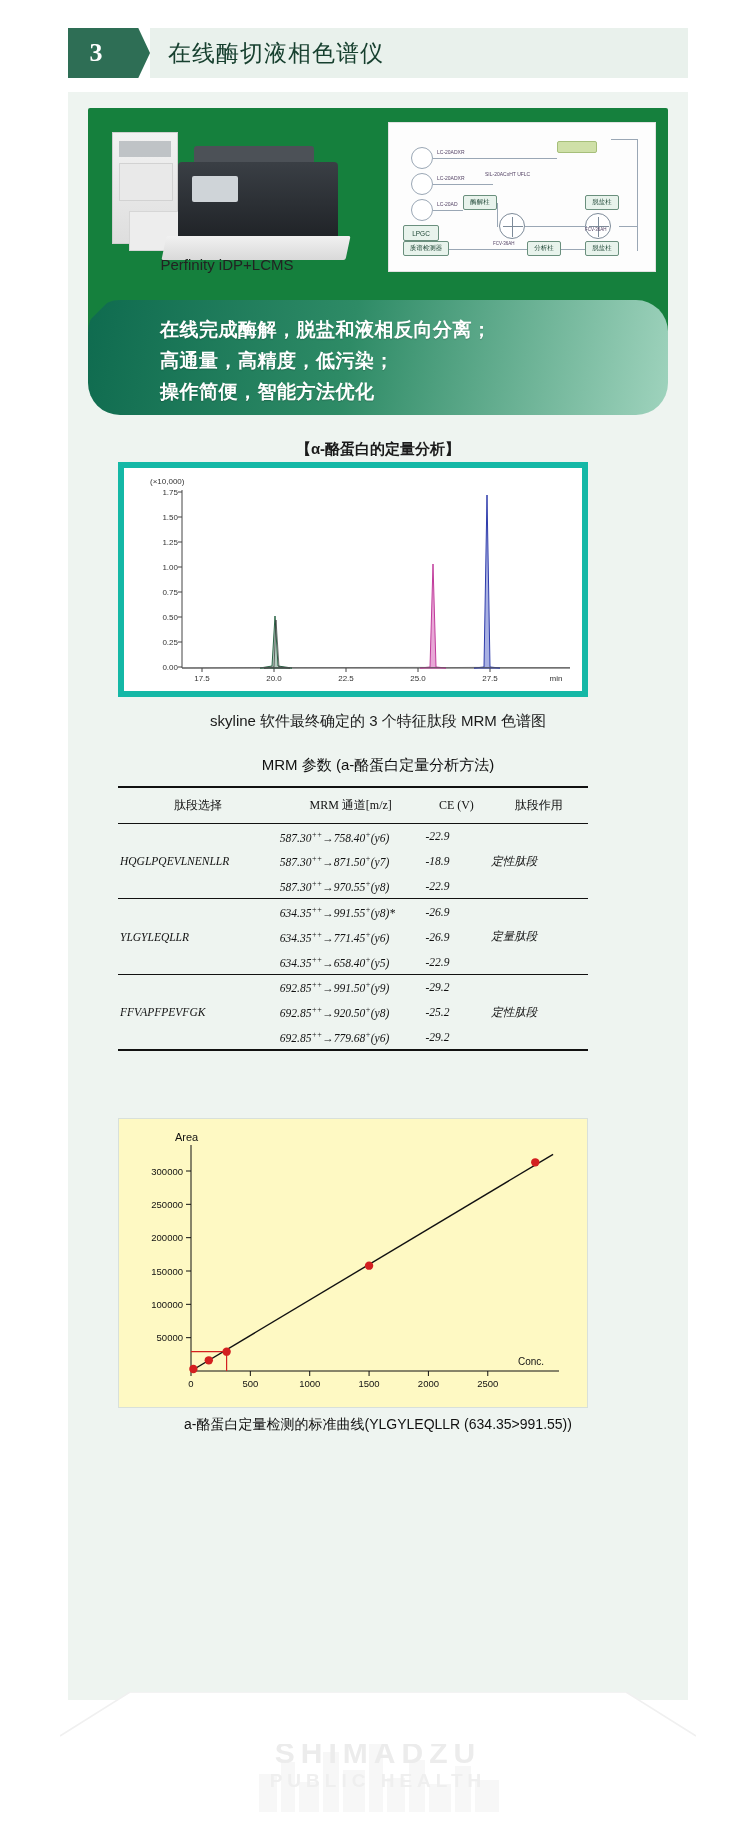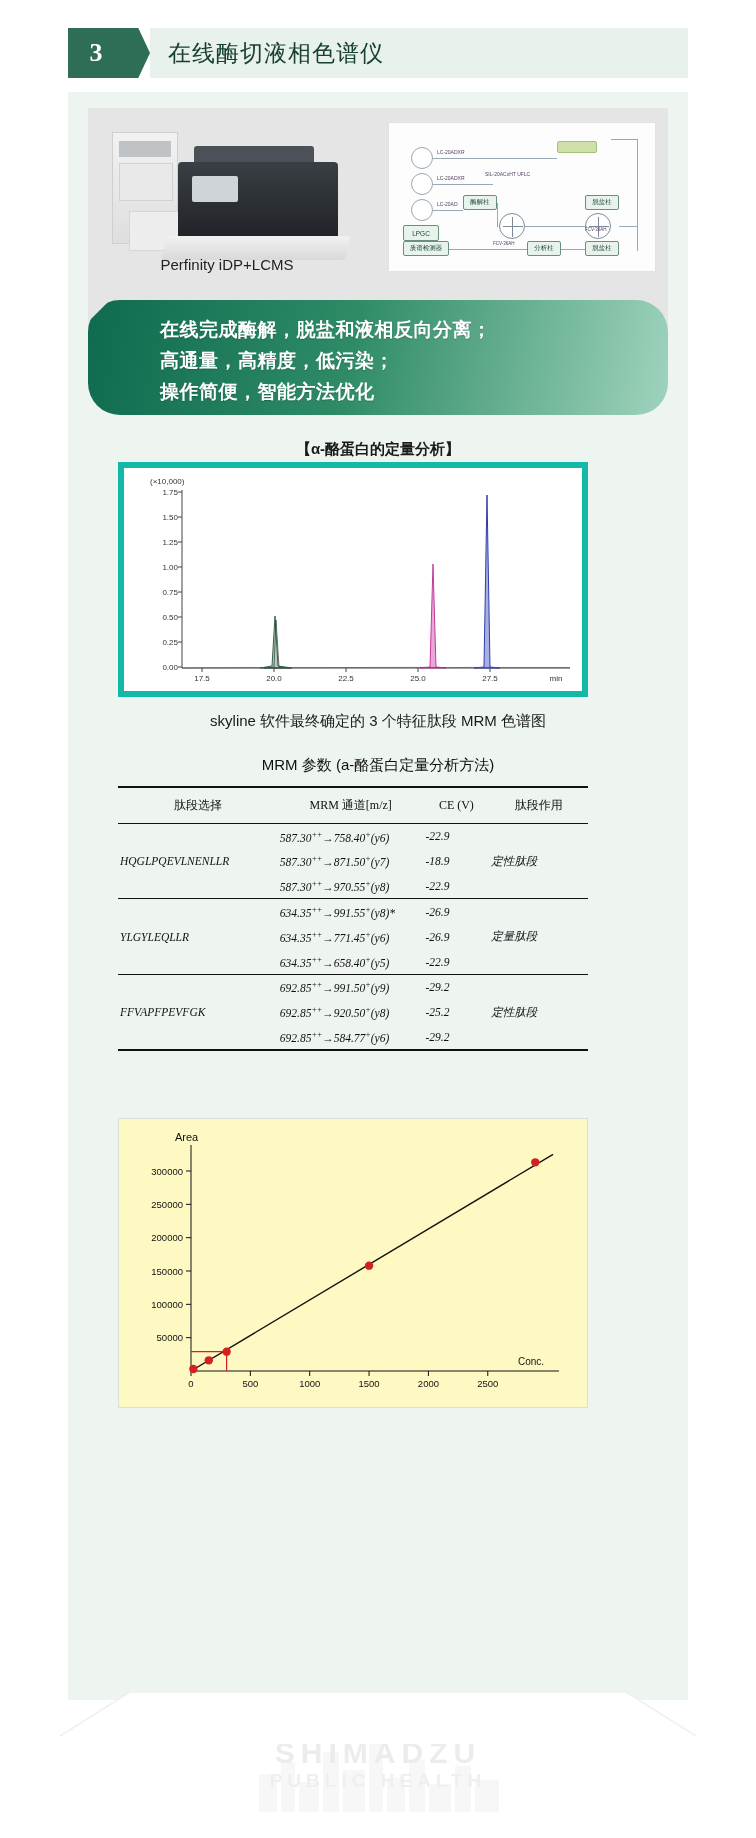--- a/index.html
+++ b/index.html
@@ -56,21 +56,21 @@
     position: absolute;
     left: 68px; top: 92px;
     width: 620px; height: 1640px;
     background: #eef4f0;
   }
   
   .photo-block {
     position: absolute;
     left: 88px; top: 108px;
     width: 580px; height: 224px;
-    background: #e5e5e5;
+    background: #15803d;
     border-radius: 2px;
   }
   .instr-img {
     position: absolute; left: 14px; top: 10px;
     width: 250px; height: 135px;
   }
   .instr-left {
     position:absolute; left: 10px; top: 14px;
     width: 66px; height: 112px;
     background: linear-gradient(180deg,#f2f2f2 0%,#dedede 100%);
@@ -423,21 +423,21 @@
         <td rowspan="3">FFVAPFPEVFGK</td>
         <td><span>692.85</span><sup>++</sup>→<span>991.50</span><sup>+</sup><span>(y9)</span></td>
         <td>-29.2</td>
         <td rowspan="3">定性肽段</td>
       </tr>
       <tr>
         <td><span>692.85</span><sup>++</sup>→<span>920.50</span><sup>+</sup><span>(y8)</span></td>
         <td>-25.2</td>
       </tr>
       <tr class="rule-bot">
-        <td><span>692.85</span><sup>++</sup>→<span>584.77</span><sup>+</sup><span>(y6)</span></td>
+        <td><span>692.85</span><sup>++</sup>→<span>779.68</span><sup>+</sup><span>(y6)</span></td>
         <td>-29.2</td>
       </tr>
     </tbody>
   </table>
 
   <div class="cal-box">
     <svg id="cal-svg" width="468" height="288" viewBox="0 0 468 288">
       <text id="cal-ylabel" x="56" y="22" font-size="11" fill="#111" font-family="Liberation Sans, sans-serif">Area</text>
       <line x1="72" y1="26" x2="72" y2="252" stroke="#111" stroke-width="1"></line>
       <line x1="72" y1="252" x2="440" y2="252" stroke="#111" stroke-width="1"></line>
@@ -476,20 +476,21 @@
           <circle cx="107.61290322580645" cy="232.66666666666666" r="4.2" fill="#d32020"></circle>
           <circle cx="250.06451612903226" cy="146.66666666666669" r="4.2" fill="#d32020"></circle>
           <circle cx="416.258064516129" cy="43.33333333333334" r="4.2" fill="#d32020"></circle>
         </g>
       <g id="cal-guide" stroke="#d32020" stroke-width="1.2" fill="none">
           <path d="M72,232.66666666666666 L107.61290322580645,232.66666666666666 L107.61290322580645,252"></path>
         </g>
       <text id="cal-xlabel" x="412" y="246" font-size="10" fill="#111" text-anchor="middle" font-family="Liberation Sans, sans-serif">Conc.</text>
     </svg>
   </div>
+  <div class="cal-caption">a-酪蛋白定量检测的标准曲线(YLGYLEQLLR (634.35&gt;991.55))</div>
 
   <div class="footer">
     <svg class="skyline-wm" viewBox="0 0 250 78">
       <g fill="#f2f2f2">
         <rect x="4" y="40" width="18" height="38"></rect>
         <rect x="26" y="28" width="14" height="50"></rect>
         <rect x="44" y="48" width="20" height="30"></rect>
         <rect x="68" y="18" width="16" height="60"></rect>
         <rect x="88" y="36" width="22" height="42"></rect>
         <rect x="114" y="10" width="14" height="68"></rect>

